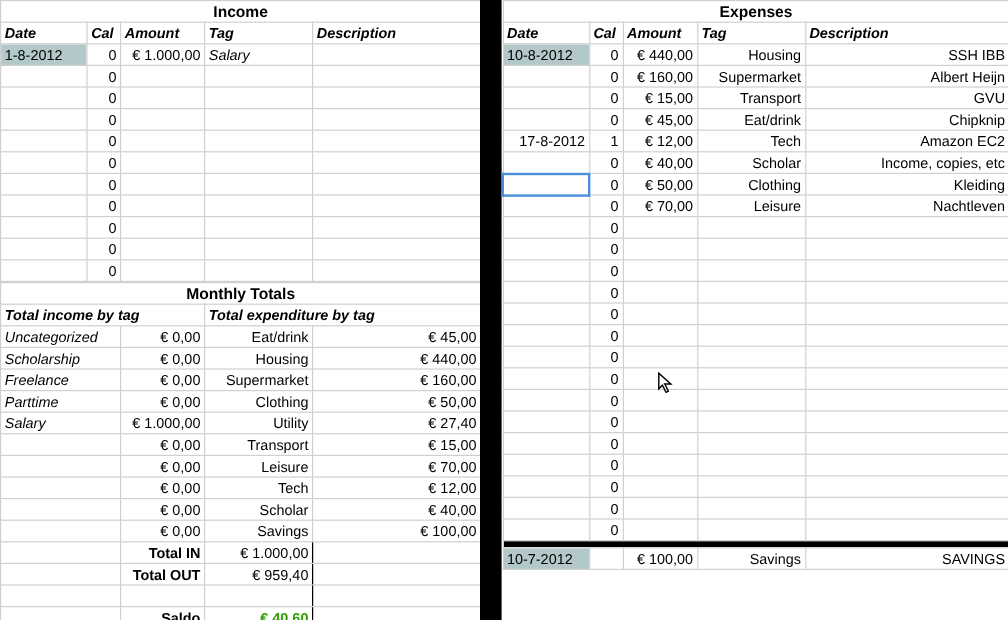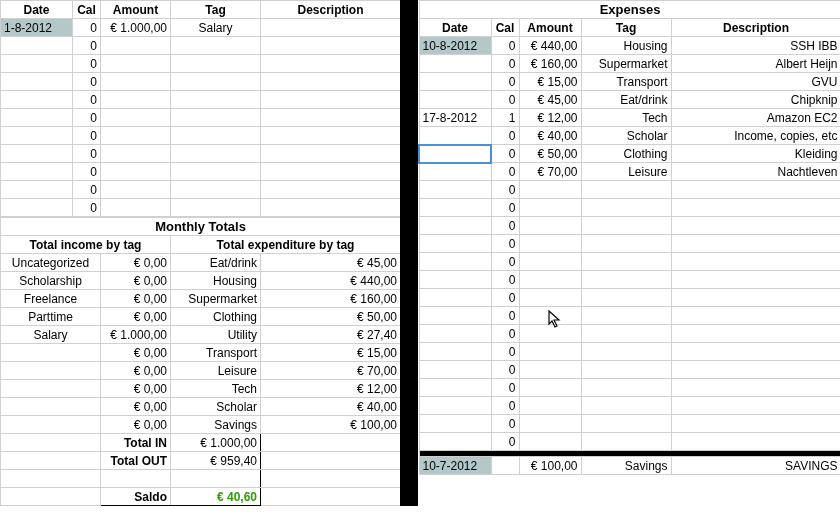--- a/index.html
+++ b/index.html
@@ -38,24 +38,24 @@
     vertical-align: middle;
     white-space: nowrap;
     overflow: hidden;
   }
   .section-title {
     font-weight: 700;
     text-align: center;
     font-size: 13px;
   }
   .num { text-align: right; }
-  .ctr { text-align: center; }
+  .ctr { text-align: left; font-style: italic; }
   .lft { text-align: right; }
   .date-hl { background: #b3c9c9; text-align: left; }
-  .date-plain { text-align: left; }
+  .date-plain { text-align: right; }
   .black-cell { background: #000; }
   .active-cell {
     border: 2px solid #4a90d9 !important;
     position: relative;
   }
   .thick-top { border-top: 1px solid #000 !important; margin-top: 16px; }
   .thick-bottom { border-bottom: 1px solid #000 !important; }
   .thick-left { border-left: 1px solid #000 !important; }
   .thick-right { border-right: 1px solid #000 !important; }
   .saldo-val { color: #2aa000; font-weight: 700; }
@@ -95,20 +95,23 @@
     <table>
       <colgroup>
         <col class="l-c1">
           <col class="l-c2">
           <col class="l-c3">
           <col class="l-c4">
           <col class="l-c5">
       </colgroup>
       <tbody id="income-body">
           <tr>
+            <td colspan="5" class="section-title">Income</td>
+          </tr>
+          <tr>
             <td class="bold ctr">Date</td>
             <td class="bold ctr">Cal</td>
             <td class="bold ctr">Amount</td>
             <td class="bold ctr">Tag</td>
             <td class="bold ctr">Description</td>
           </tr>
           <tr>
             <td class="date-hl">1-8-2012</td>
             <td class="num">0</td>
             <td class="num">€ 1.000,00</td>

